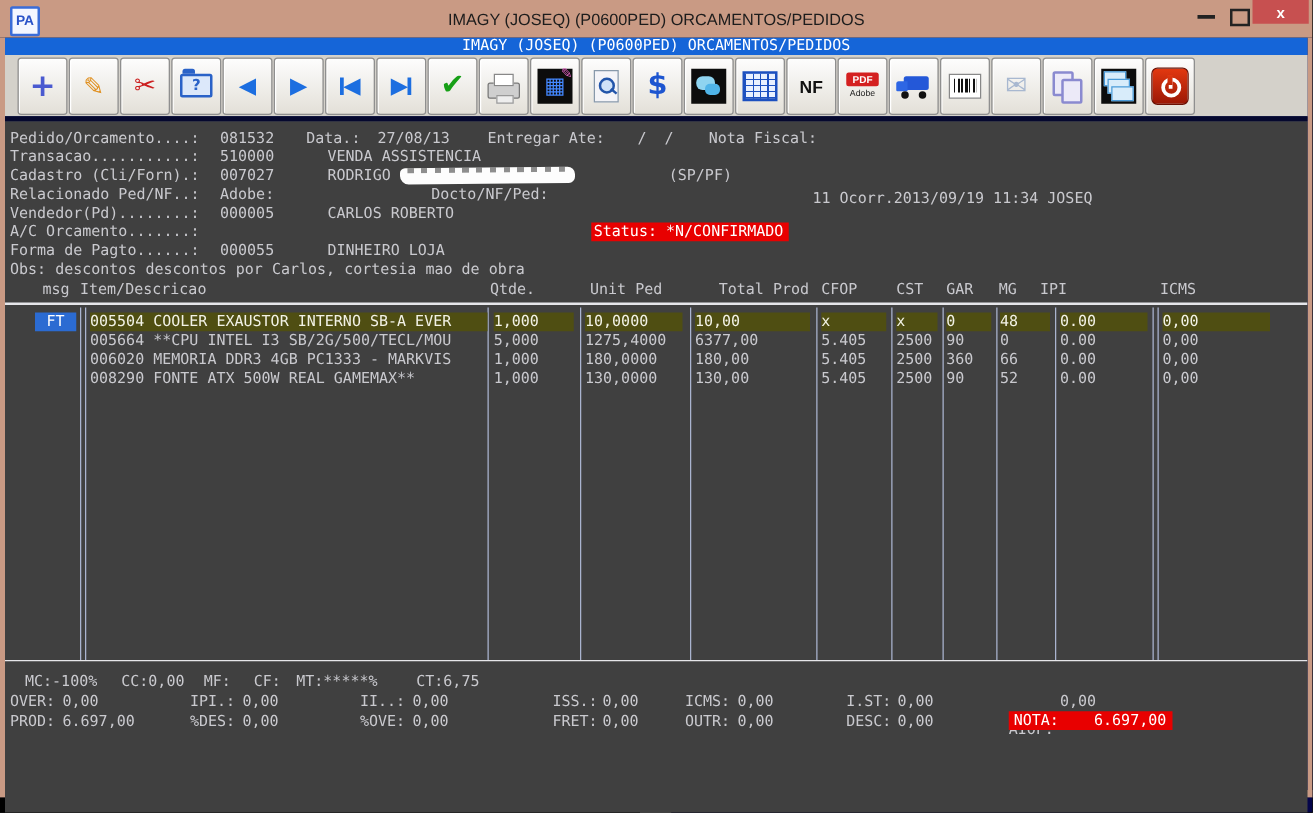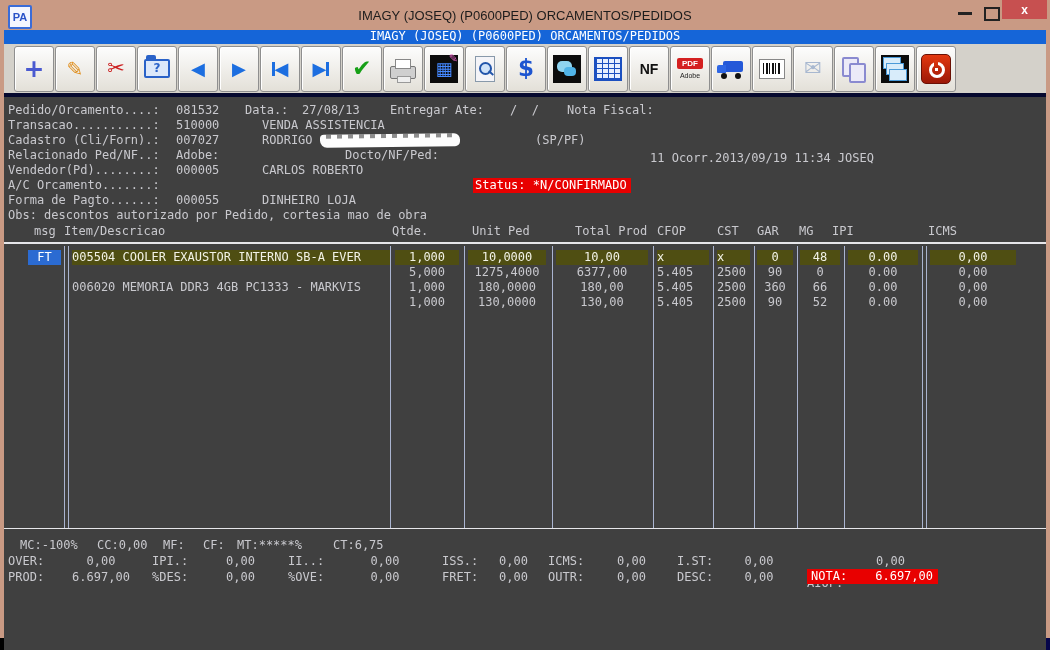--- a/index.html
+++ b/index.html
@@ -64,21 +64,21 @@
   .cascico i{position:absolute;width:16px;height:10px;background:#d8ecfa;border:1px solid #4a9ad8;}
   .cascico i:nth-child(1){left:2px;top:2px}.cascico i:nth-child(2){left:5px;top:8px}.cascico i:nth-child(3){left:8px;top:14px}
   .exitico{width:28px;height:28px;background:linear-gradient(#e23810,#9c1806);border:1px solid #6a1004;border-radius:5px;position:relative;}
   .exitico::before{content:"";position:absolute;left:7px;top:7px;width:10px;height:10px;border:3px solid #fff;border-radius:50%;}
   .exitico::after{content:"";position:absolute;left:12px;top:5px;width:4px;height:8px;background:linear-gradient(#e23810,#c02808);box-shadow:0 0 0 0 #fff;border-left:0;}
   .exitbar{position:absolute;left:12.5px;top:9px;width:3px;height:7px;background:#fff;}
   
   .gapstrip{height:4px;background:#05082e;}
   .screen{position:relative;height:649px;background:#404040;color:#c9c9ce;font:12px "DejaVu Sans Mono",monospace;overflow:hidden;}
   .t{position:absolute;white-space:pre;line-height:15px;height:15px;}
-  .num{text-align:center;}
+  .num{text-align:left;}
   .redbox{position:absolute;background:#e80000;color:#fff;height:15px;line-height:15px;white-space:pre;}
   .blob{position:absolute;background:#fdfdfd;border-radius:4px 6px 5px 7px;transform:rotate(-.6deg);}
   .blob i{position:absolute;top:0px;left:6px;right:8px;height:4px;
     background:repeating-linear-gradient(90deg,#333 0 5px,transparent 5px 11px);opacity:.55;}
   .hsep{position:absolute;left:0;width:1042px;background:#e6e6ea;}
   .vl{position:absolute;top:149px;height:282px;width:1px;background:#aab4d0;}
   .row{position:absolute;left:0;width:1042px;height:15px;}
   .cell{position:absolute;white-space:pre;line-height:15px;height:15px;}
   .hl{background:#4f4e12;color:#f2f2e6;}
   .badge{position:absolute;left:24px;width:33px;height:15px;background:#2b6bd2;color:#fff;text-align:center;line-height:15px;}
@@ -237,21 +237,21 @@
       <span class="t" style="left:172px;top:66px">000005</span>
       <span class="t" style="left:258px;top:66px">CARLOS ROBERTO</span>
 
       <span class="t" style="left:4px;top:81px">A/C Orcamento.......:</span>
       <span class="redbox" style="left:469px;top:81px;width:156px;padding-left:2px">Status: *N/CONFIRMADO</span>
 
       <span class="t" style="left:4px;top:96px">Forma de Pagto......:</span>
       <span class="t" style="left:172px;top:96px">000055</span>
       <span class="t" style="left:258px;top:96px">DINHEIRO LOJA</span>
 
-      <span class="t" style="left:4px;top:111px">Obs: descontos autorizado por Pedido, cortesia mao de obra</span>
+      <span class="t" style="left:4px;top:111px">Obs: descontos descontos por Carlos, cortesia mao de obra</span>
 
       <span class="t" style="left:30px;top:127px">msg</span>
       <span class="t" style="left:60px;top:127px">Item/Descricao</span>
       <span class="t" style="left:388px;top:127px">Qtde.</span>
       <span class="t" style="left:468px;top:127px">Unit Ped</span>
       <span class="t" style="left:571px;top:127px">Total Prod</span>
       <span class="t" style="left:653px;top:127px">CFOP</span>
       <span class="t" style="left:713px;top:127px">CST</span>
       <span class="t" style="left:753px;top:127px">GAR</span>
       <span class="t" style="left:795px;top:127px">MG</span>
@@ -282,20 +282,21 @@
         <span class="cell hl num" style="left:552px;width:92px">10,00</span>
         <span class="cell hl" style="left:653px;width:52px">x</span>
         <span class="cell hl" style="left:713px;width:33px">x</span>
         <span class="cell hl num" style="left:753px;width:36px">0</span>
         <span class="cell hl num" style="left:796px;width:40px">48</span>
         <span class="cell hl num" style="left:844px;width:70px">0.00</span>
         <span class="cell hl num" style="left:926px;width:86px">0,00</span>
       </div>
 
       <div class="row" style="top:168px">
+        <span class="cell" style="left:68px;width:318px">005664 **CPU INTEL I3 SB/2G/500/TECL/MOU</span>
         <span class="cell num" style="left:391px;width:64px">5,000</span>
         <span class="cell num" style="left:464px;width:78px">1275,4000</span>
         <span class="cell num" style="left:552px;width:92px">6377,00</span>
         <span class="cell" style="left:653px;width:52px">5.405</span>
         <span class="cell" style="left:713px;width:33px">2500</span>
         <span class="cell num" style="left:753px;width:36px">90</span>
         <span class="cell num" style="left:796px;width:40px">0</span>
         <span class="cell num" style="left:844px;width:70px">0.00</span>
         <span class="cell num" style="left:926px;width:86px">0,00</span>
       </div>
@@ -307,20 +308,21 @@
         <span class="cell num" style="left:552px;width:92px">180,00</span>
         <span class="cell" style="left:653px;width:52px">5.405</span>
         <span class="cell" style="left:713px;width:33px">2500</span>
         <span class="cell num" style="left:753px;width:36px">360</span>
         <span class="cell num" style="left:796px;width:40px">66</span>
         <span class="cell num" style="left:844px;width:70px">0.00</span>
         <span class="cell num" style="left:926px;width:86px">0,00</span>
       </div>
 
       <div class="row" style="top:198px">
+        <span class="cell" style="left:68px;width:318px">008290 FONTE ATX 500W REAL GAMEMAX**</span>
         <span class="cell num" style="left:391px;width:64px">1,000</span>
         <span class="cell num" style="left:464px;width:78px">130,0000</span>
         <span class="cell num" style="left:552px;width:92px">130,00</span>
         <span class="cell" style="left:653px;width:52px">5.405</span>
         <span class="cell" style="left:713px;width:33px">2500</span>
         <span class="cell num" style="left:753px;width:36px">90</span>
         <span class="cell num" style="left:796px;width:40px">52</span>
         <span class="cell num" style="left:844px;width:70px">0.00</span>
         <span class="cell num" style="left:926px;width:86px">0,00</span>
       </div>

